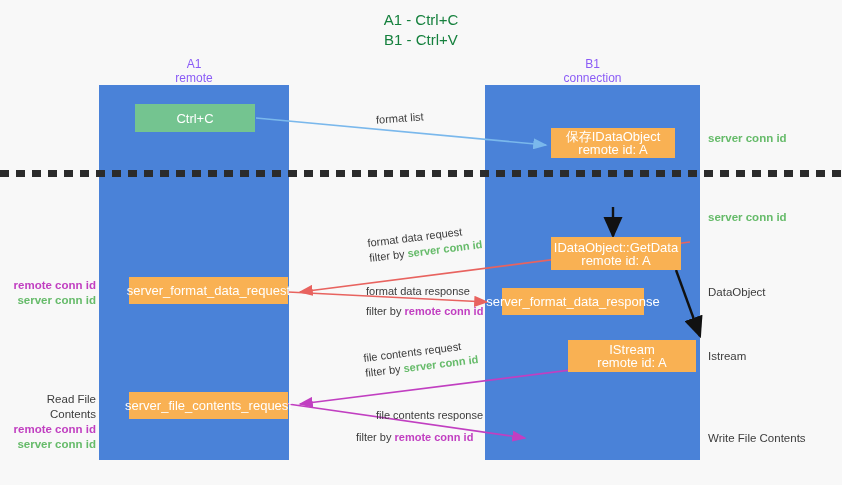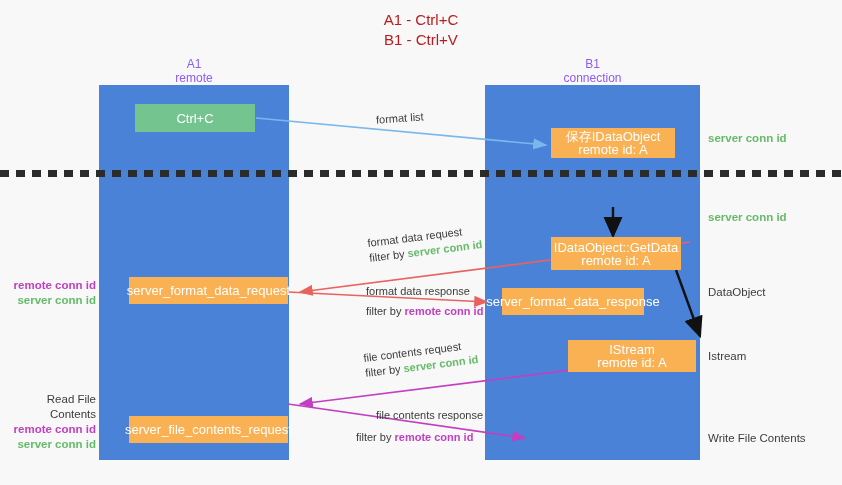--- a/index.html
+++ b/index.html
@@ -14,21 +14,21 @@
     color: #333333;
   }
   #stage { position:absolute; left:0; top:0; width:842px; height:485px; }
 
   .title {
     position: absolute;
     left: 0; top: 10px;
     width: 842px;
     text-align: center;
     font-size: 15px;
-    color: #b91c1c;
+    color: #15803d;
     line-height: 20px;
     white-space: pre-line;
   }
   .col-head {
     position: absolute;
     text-align: center;
     font-size: 12px;
     color: #8b5cf6;
     line-height: 14px;
     white-space: pre-line;
@@ -146,21 +146,21 @@
   <div class="node orange" style="left:551px; top:237px; width:130px; height:33px;">IDataObject::GetData
 remote id: A</div>
 
   <div class="node orange" style="left:129px; top:277px; width:159px; height:27px;">server_format_data_request</div>
 
   <div class="node orange" style="left:463px; top:288px; width:142px; height:27px;margin-left:39px;">server_format_data_response</div>
 
   <div class="node orange" style="left:568px; top:340px; width:128px; height:32px;">IStream
 remote id: A</div>
 
-  <div class="node orange" style="left:129px; top:392px; width:159px; height:27px;margin-top:24px;">server_file_contents_request</div>
+  <div class="node orange" style="left:129px; top:392px; width:159px; height:27px;">server_file_contents_request</div>
 
 
   <div class="side-label green-txt" style="left:708px; top:131px;">server conn id</div>
   <div class="side-label green-txt" style="left:708px; top:210px;">server conn id</div>
   <div class="side-label plain-txt" style="left:708px; top:245px;margin-top:40px;">DataObject</div>
   <div class="side-label plain-txt" style="left:708px; top:349px;">Istream</div>
   <div class="side-label plain-txt" style="left:708px; top:431px;">Write File Contents</div>
 
   <div style="position:absolute; left:10px; top:278px; width:86px; text-align:right;">
     <div class="magenta-txt" style="font-size:11.5px; line-height:15px;">remote conn id</div>

